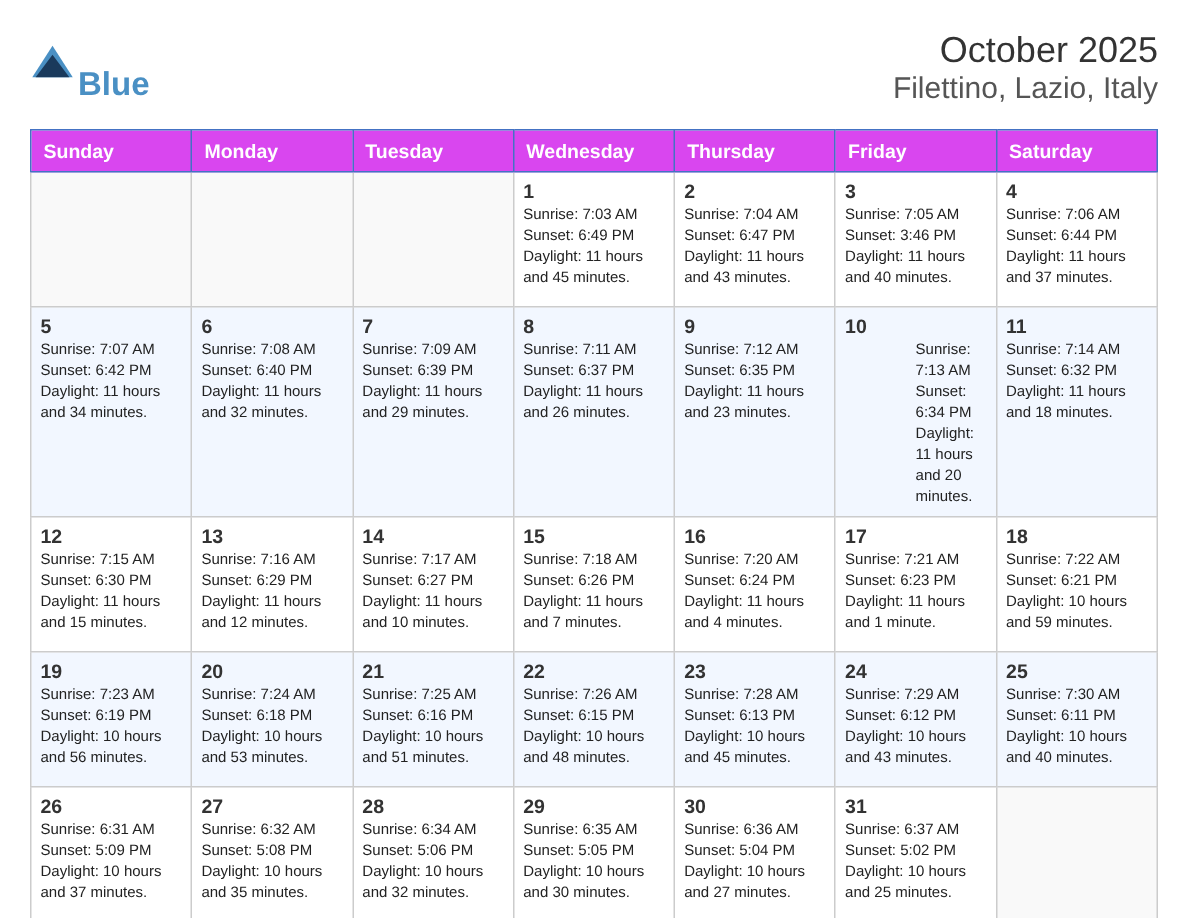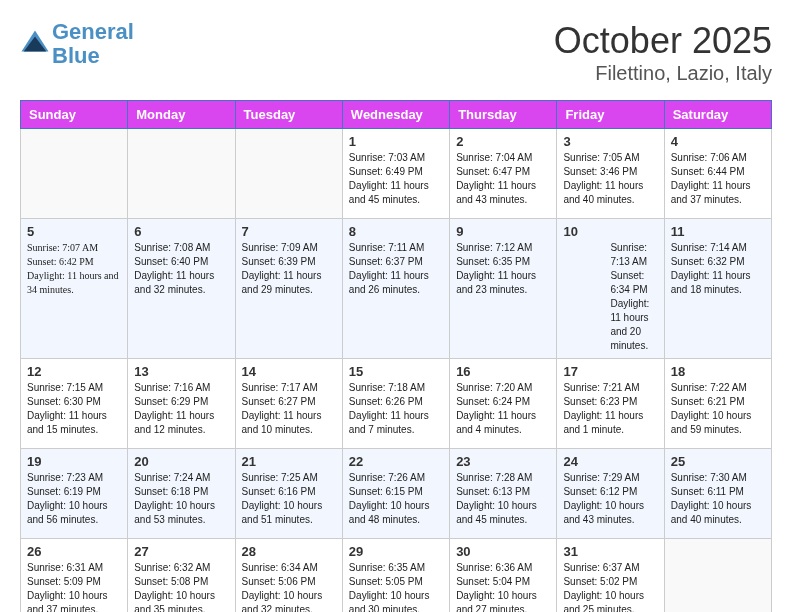--- a/index.html
+++ b/index.html
@@ -31,21 +31,21 @@
     }
     .logo-icon {
       width: 30px;
       height: 30px;
       margin-right: 2px;
     }
     .title-block {
       text-align: right;
     }
     .month-title {
-      font-size: 36px;
+      font-size: 24px;
       font-weight: normal;
       color: #333;
     }
     .location {
       font-size: 20px;
       color: #555;
     }
     table {
       width: 100%;
       border-collapse: collapse;
@@ -91,21 +91,21 @@
 <body>
 
 <div class="header">
   <div class="logo">
     <svg class="logo-icon" viewBox="0 0 40 40">
       <polygon points="20,2 38,30 2,30" fill="#4a90c4"></polygon>
       <polygon points="20,10 35,30 5,30" fill="#1a3a5c"></polygon>
     </svg>
     <div>
       <div class="logo-text">
-        <span>General</span><br>
+        <br>
         <span style="color:#4a90c4">Blue</span>
       </div>
     </div>
   </div>
   <div class="title-block">
     <div class="month-title">October 2025</div>
     <div class="location">Filettino, Lazio, Italy</div>
   </div>
 </div>
 
@@ -147,21 +147,21 @@
         <td>
           <span class="day-num">4</span>
           <div class="cell-info" style="white-space: pre-wrap;">Sunrise: 7:06 AM
 Sunset: 6:44 PM
 Daylight: 11 hours and 37 minutes.</div>
         </td>
       </tr>
       <tr>
         <td>
           <span class="day-num">5</span>
-          <div class="cell-info" style="white-space: pre-wrap; font-family: Liberation Serif, serif;">Sunrise: 7:07 AM
+          <div class="cell-info" style="white-space: pre-wrap;">Sunrise: 7:07 AM
 Sunset: 6:42 PM
 Daylight: 11 hours and 34 minutes.</div>
         </td>
         <td>
           <span class="day-num">6</span>
           <div class="cell-info" style="white-space: pre-wrap;">Sunrise: 7:08 AM
 Sunset: 6:40 PM
 Daylight: 11 hours and 32 minutes.</div>
         </td>
         <td>

